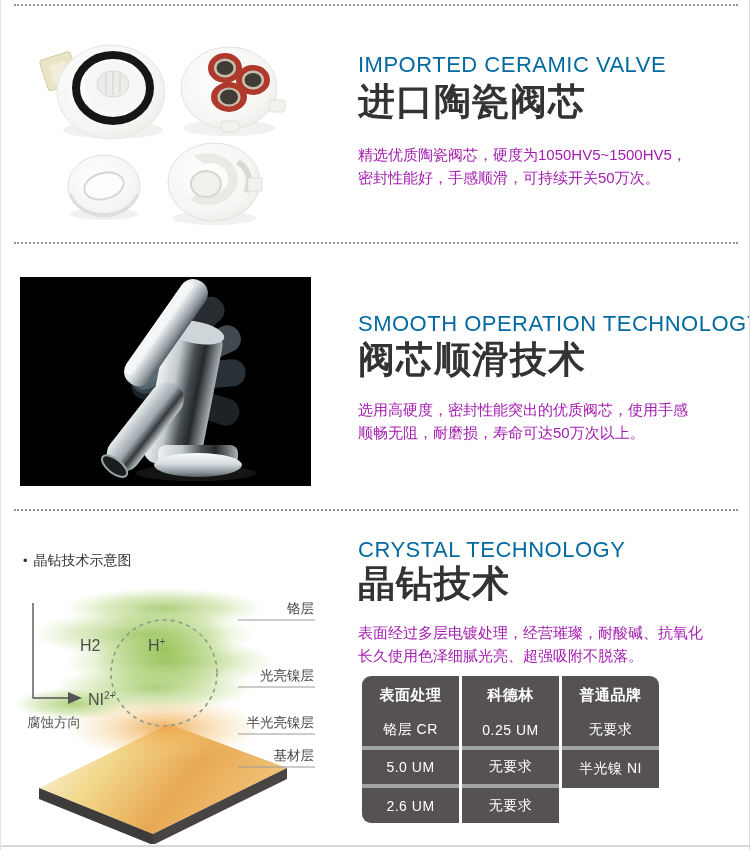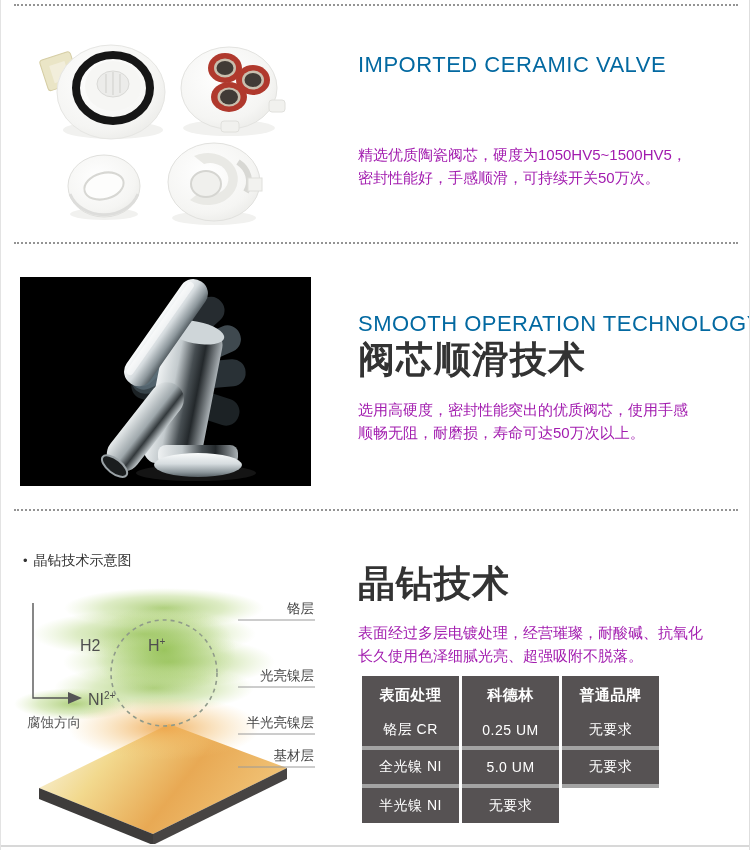--- a/index.html
+++ b/index.html
@@ -30,21 +30,21 @@
   .s3-en{top:537px;} .s3-zh{top:562px;} .s3-body{top:621px;}
   .txt-col.abs{position:absolute;}
 
   .diagram-caption{position:absolute;left:22px;top:552px;font-size:14px;color:#333;}
   .diagram-caption .bullet{margin-right:6px;font-size:13px;color:#333;}
   .diagram-svg{position:absolute;left:13px;top:576px;width:332px;height:268px;}
 
   .cmp-table{
     position:absolute;left:361px;top:676px;width:297px;height:147px;
     display:grid;grid-template-columns:1fr 1fr 1fr;grid-template-rows:38px 36px 38px 35px;
-    column-gap:3px;background:#ffffff;border-radius:0;overflow:hidden;
+    column-gap:3px;background:#ffffff;border-radius:9px;overflow:hidden;
   }
   .cmp-table .cell{
     background:#565253;color:#fff;display:flex;align-items:center;justify-content:center;
     font-size:14px;letter-spacing:.5px;box-sizing:border-box;
   }
   .cmp-table .cell.head{font-size:15px;font-weight:700;}
   .cmp-table .cell.sep{border-bottom:4px solid #a3a3a3;}
 
   svg text{font-family:"Liberation Sans","DejaVu Sans",sans-serif;}
 </style>
@@ -111,20 +111,21 @@
       <ellipse cx="0" cy="36" rx="42" ry="7" fill="#f1f1ef"></ellipse>
       <ellipse rx="46" ry="39" fill="url(#disc)" stroke="#e1e1de"></ellipse>
       <path d="M-20,-26 a30 26 0 1 1 -4 44 l 10,-8 a18 16 0 1 0 4,-28 z" fill="#e9e9e5"></path>
       <ellipse cx="-8" cy="2" rx="15" ry="13" fill="#f0f0ed" stroke="#d5d5d1" stroke-width="2"></ellipse>
       <path d="M24,-20 a28 24 0 0 1 8 30" stroke="#d8d8d4" stroke-width="6" fill="none"></path>
       <rect x="34" y="-4" width="14" height="13" fill="#f2f2ef" stroke="#e0e0dc"></rect>
     </g>
   </svg>
 
   <div class="txt-col abs s1-en title-en">IMPORTED CERAMIC VALVE</div>
+  <div class="txt-col abs s1-zh title-zh">进口陶瓷阀芯</div>
   <div class="txt-col abs s1-body body-text">
     <div>精选优质陶瓷阀芯，硬度为1050HV5~1500HV5，</div>
     <div>密封性能好，手感顺滑，可持续开关50万次。</div>
   </div>
 
   <div class="media-faucet">
     <svg width="291" height="209" viewBox="0 0 291 209" xmlns="http://www.w3.org/2000/svg">
       <defs>
         <linearGradient id="vchrome" x1="0" y1="0" x2="1" y2="0">
           <stop offset="0" stop-color="#eef1f2"></stop>
@@ -252,36 +253,37 @@
       <line x1="224" y1="44" x2="301" y2="44" stroke="#9a9a9a" stroke-width="1"></line>
       <text x="300" y="104" text-anchor="end">光亮镍层</text>
       <line x1="224" y1="111" x2="301" y2="111" stroke="#9a9a9a" stroke-width="1"></line>
       <text x="300" y="151" text-anchor="end">半光亮镍层</text>
       <line x1="224" y1="158" x2="301" y2="158" stroke="#9a9a9a" stroke-width="1"></line>
       <text x="300" y="184" text-anchor="end">基材层</text>
       <line x1="224" y1="191" x2="301" y2="191" stroke="#9a9a9a" stroke-width="1"></line>
     </g>
   </svg>
 
+  <div class="txt-col abs s3-en title-en">CRYSTAL TECHNOLOGY</div>
   <div class="txt-col abs s3-zh title-zh">晶钻技术</div>
   <div class="txt-col abs s3-body body-text">
     <div>表面经过多层电镀处理，经营璀璨，耐酸碱、抗氧化</div>
     <div>长久使用色泽细腻光亮、超强吸附不脱落。</div>
   </div>
 
   <div class="cmp-table">
     <div class="cell head">表面处理</div>
     <div class="cell head">科德林</div>
     <div class="cell head">普通品牌</div>
 
     <div class="cell sep">铬层 CR</div>
     <div class="cell sep">0.25 UM</div>
     <div class="cell sep">无要求</div>
 
-    <div class="cell sep">全光镍 NI</div>
     <div class="cell sep">5.0 UM</div>
     <div class="cell sep">无要求</div>
 
     <div class="cell">半光镍 NI</div>
+    <div class="cell">2.6 UM</div>
     <div class="cell">无要求</div>
   </div>
 
 </div>
 
 </body></html>

